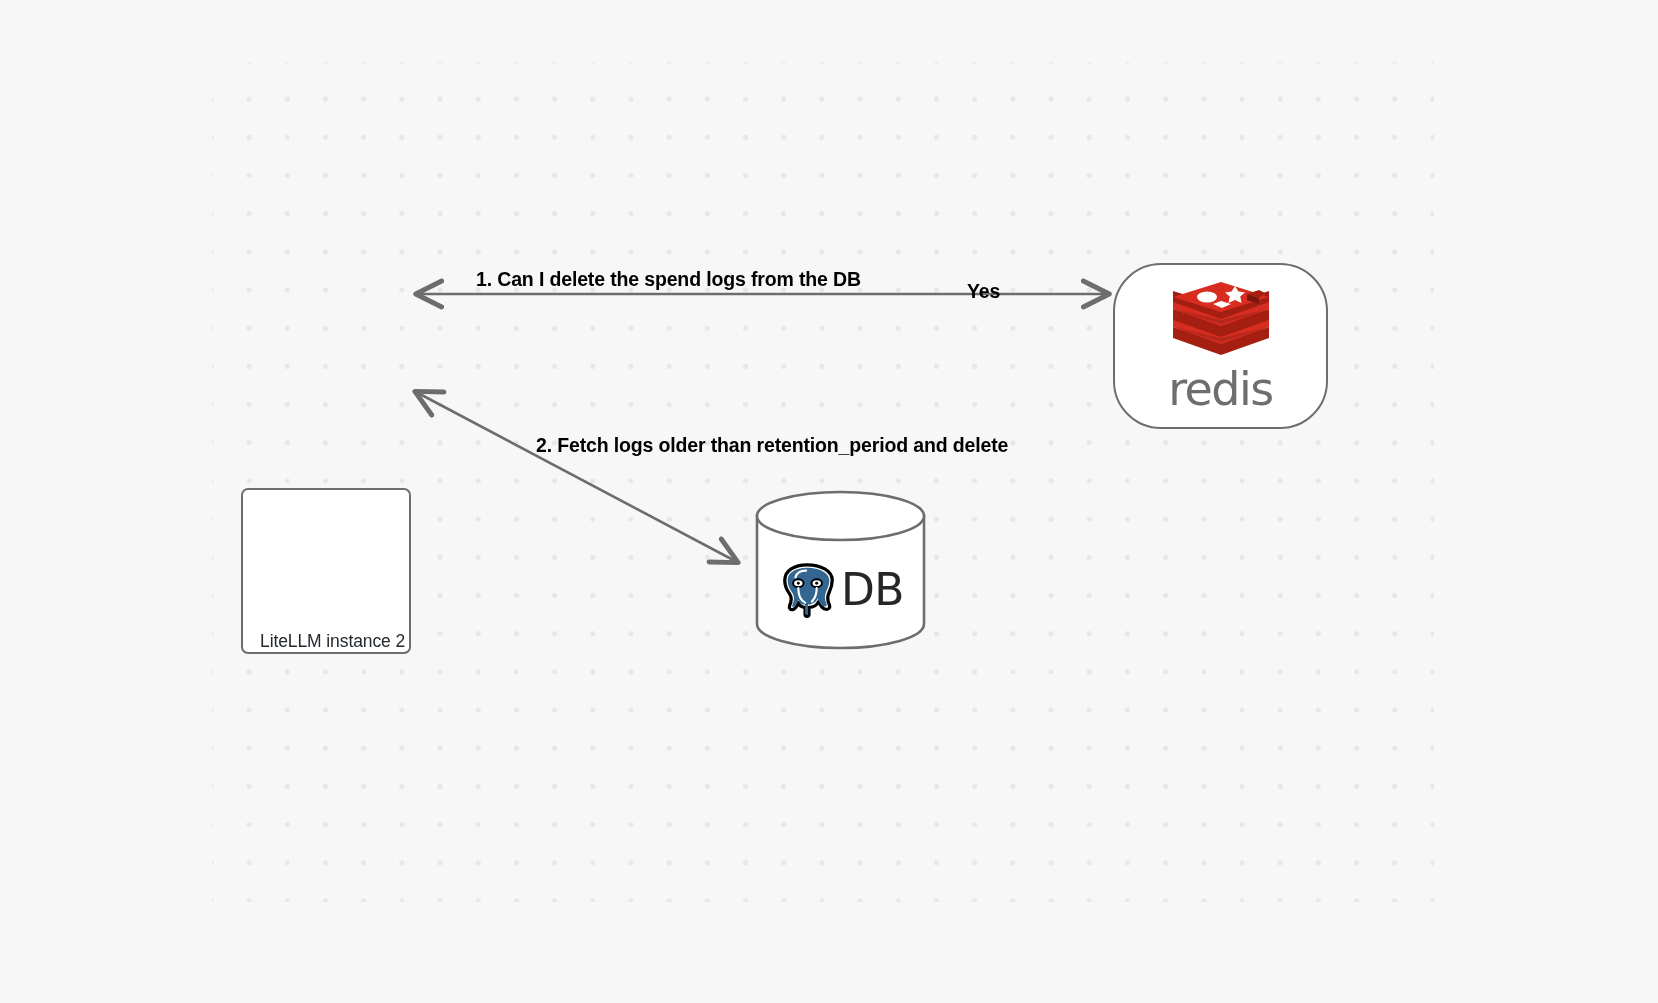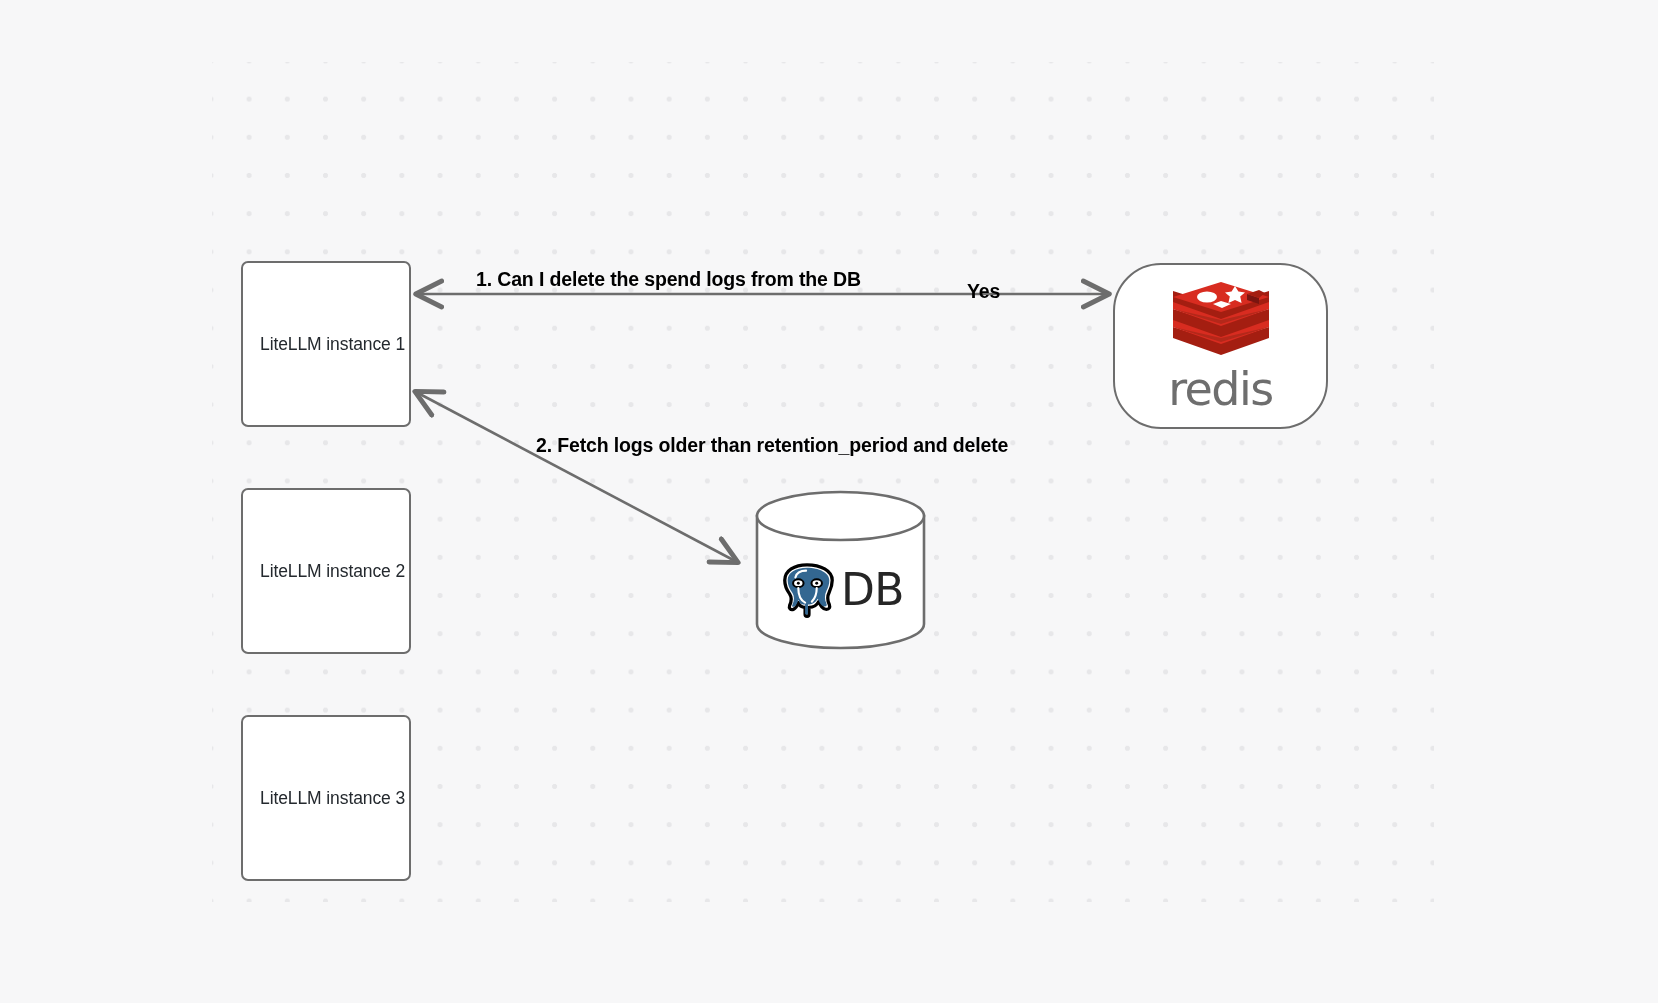--- a/index.html
+++ b/index.html
@@ -51,21 +51,21 @@
     height: 166px;
   }
   .instance-label {
     color: #24292e;
     font-size: 17.5px;
     padding-left: 17px;
     letter-spacing: -0.1px;
     white-space: nowrap;
   }
   #instance-1 { left: 241px; top: 261px; }
-  #instance-2 { left: 241px; top: 488px; }
+  #instance-2 { left: 241px; top: 488px; align-items: flex-end; }
   #instance-3 { left: 241px; top: 715px; }
 
   
   #redis-node {
     position: absolute;
     left: 1113px;
     top: 263px;
     width: 215px;
     height: 166px;
     background: #ffffff;
@@ -146,31 +146,25 @@
 
     <g>
       <line x1="417" y1="294" x2="1108" y2="294" stroke="#6d6d6d" stroke-width="2.6" marker-start="url(#arrowThin)" marker-end="url(#arrowThin)"></line>
     </g>
 
     <g>
       <line x1="416" y1="392" x2="737" y2="562" stroke="#6d6d6d" stroke-width="2.6" marker-start="url(#arrowThin)" marker-end="url(#arrowThin)"></line>
     </g>
   </svg>
 
-  <div class="node instance-box" id="instance-1">
-    <span class="instance-label">LiteLLM instance 1</span>
-  </div>
 
   <div class="node instance-box" id="instance-2">
     <span class="instance-label">LiteLLM instance 2</span>
   </div>
 
-  <div class="node instance-box" id="instance-3">
-    <span class="instance-label">LiteLLM instance 3</span>
-  </div>
 
   <div id="db-node">
     <svg width="173" height="160" viewBox="0 0 173 160" xmlns="http://www.w3.org/2000/svg" style="position:absolute;left:0;top:0;">
       <path d="M3 26 L3 134 A83.5 24 0 0 0 170 134 L170 26 Z" fill="#ffffff" stroke="#6d6d6d" stroke-width="2.6"></path>
       <ellipse cx="86.5" cy="26" rx="83.5" ry="24" fill="#ffffff" stroke="#6d6d6d" stroke-width="2.6"></ellipse>
     </svg>
     <div id="db-inner">
       <svg width="62" height="62" viewBox="0 0 64 64" xmlns="http://www.w3.org/2000/svg">
         <g stroke="#000000" stroke-width="3.4" stroke-linejoin="round" fill="#ffffff">
           <path d="M31 6 C18 6 8 12 8 22 C8 28 10 32 13 36 C15 39 15 44 13 48 C12 51 14 53 17 52 C20 51 21 48 22 45

